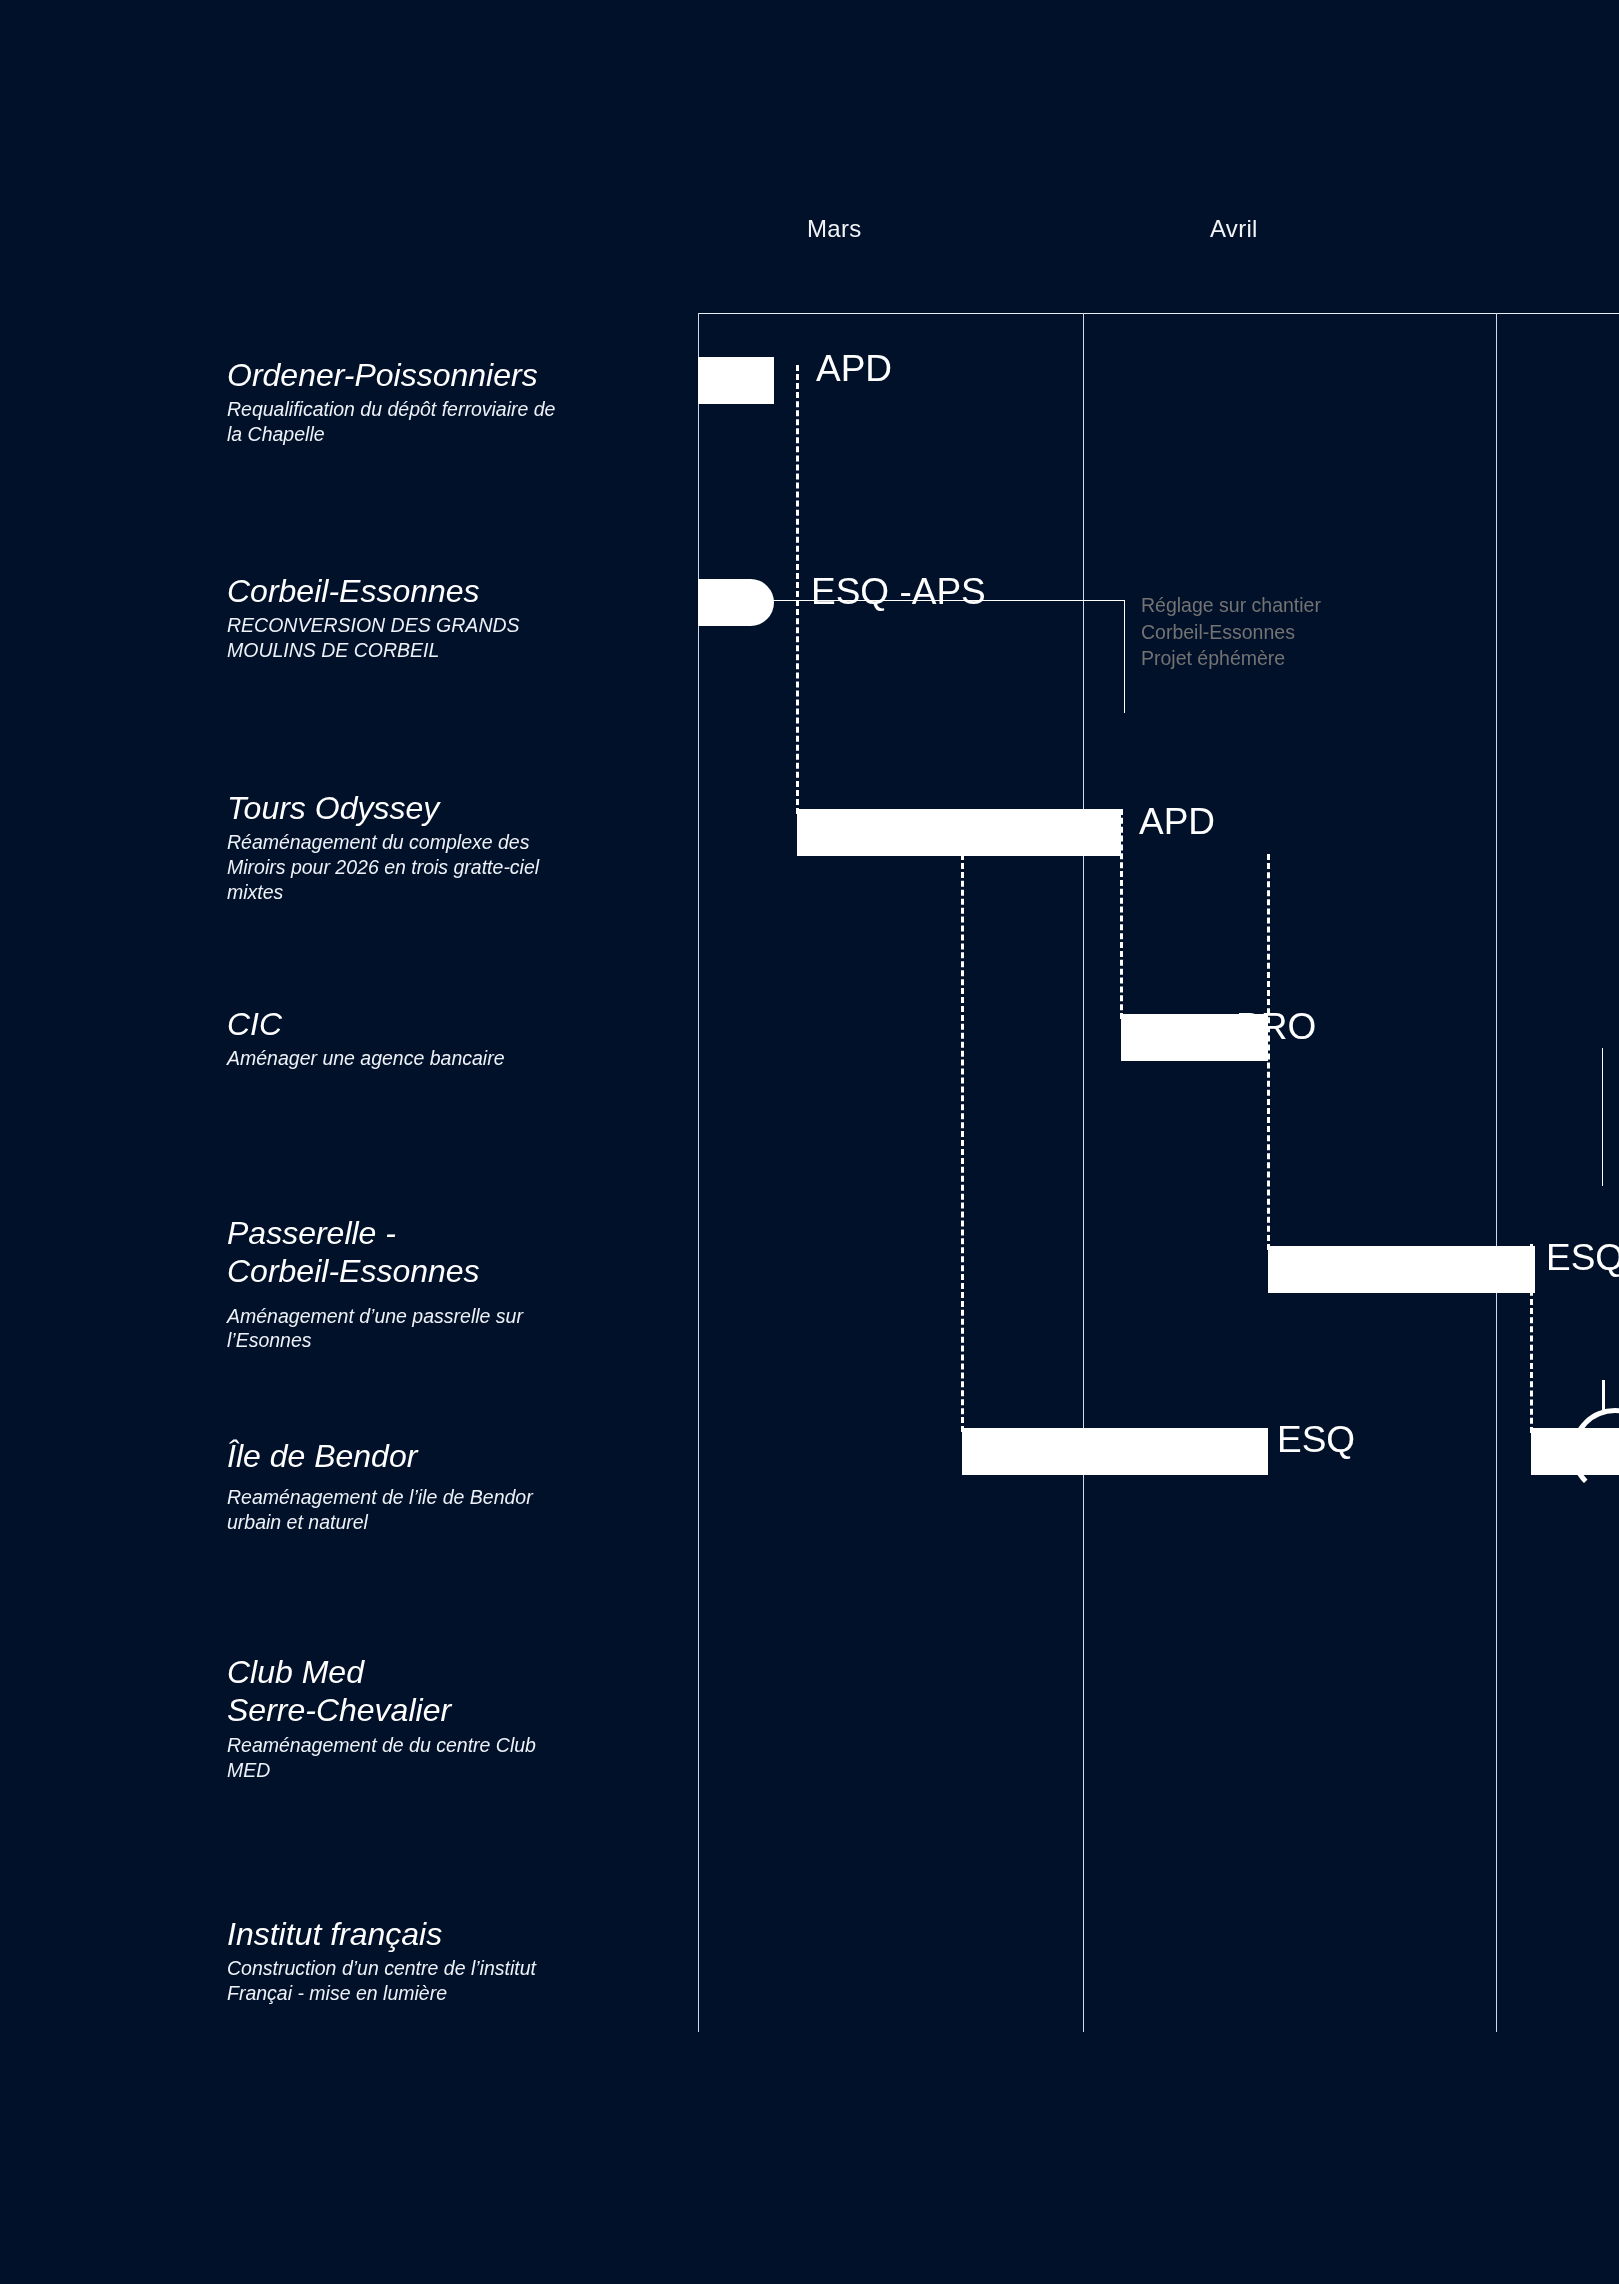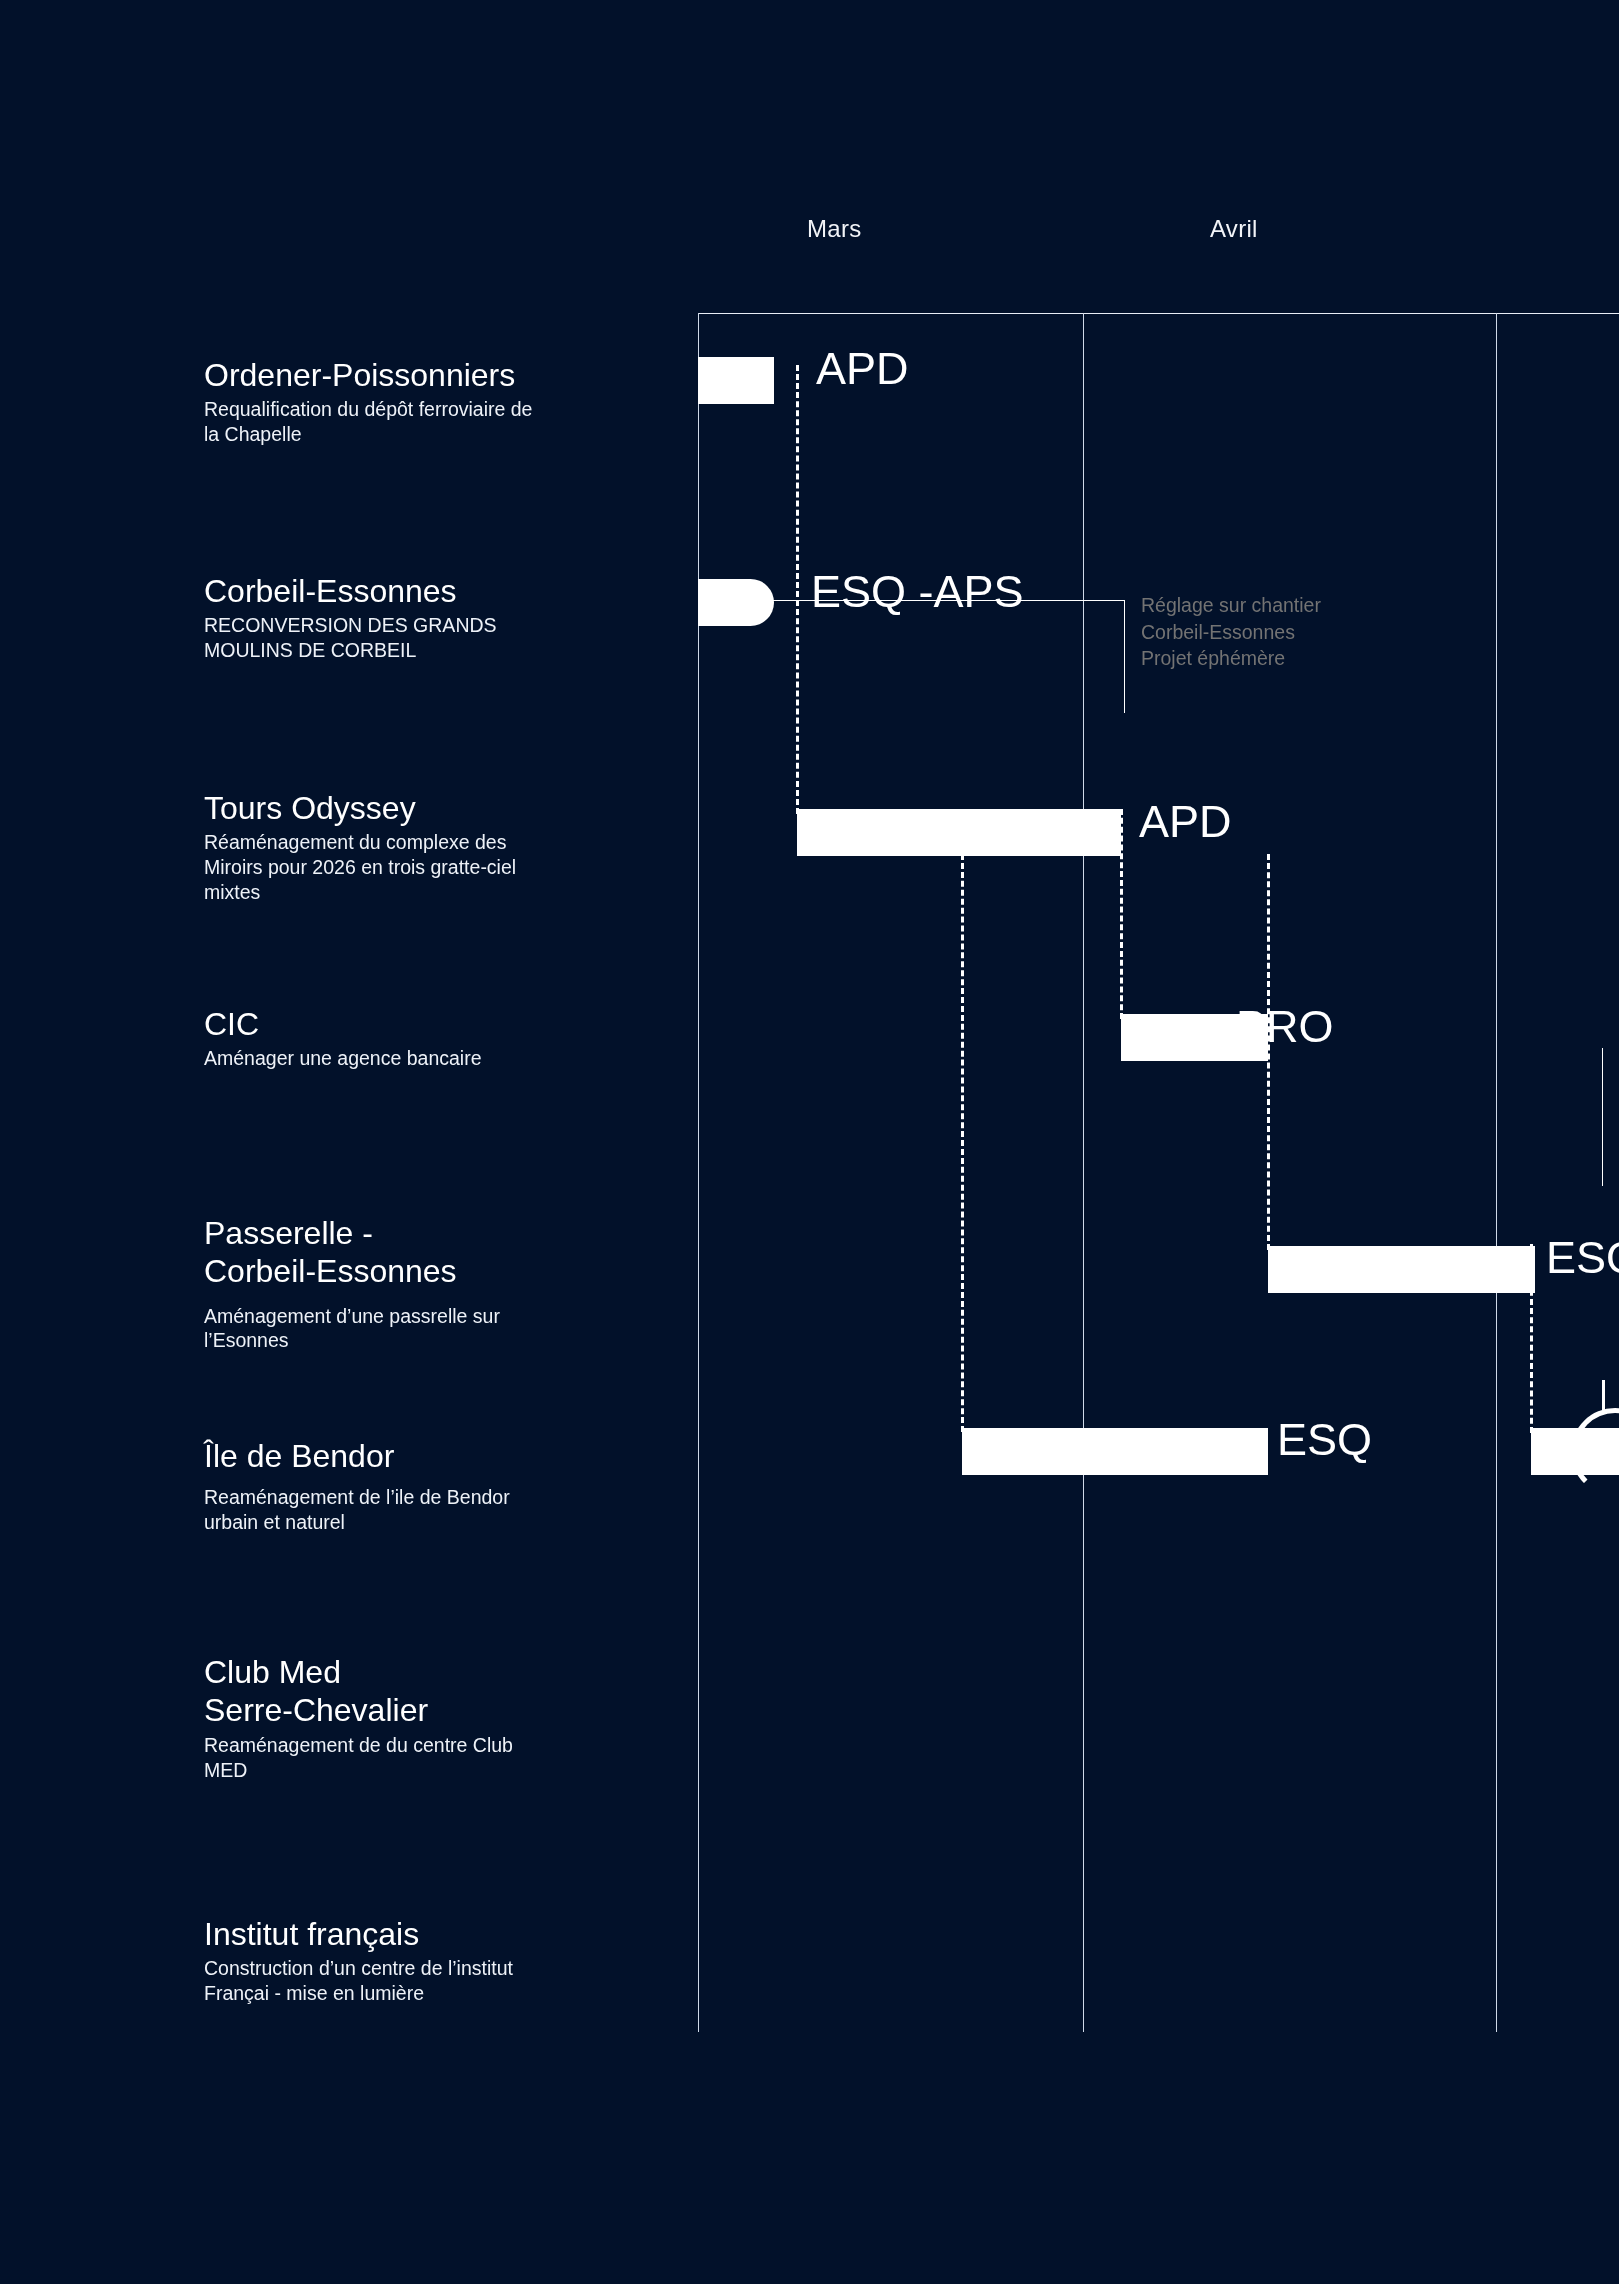--- a/index.html
+++ b/index.html
@@ -31,22 +31,23 @@
   }
   .vline{
     position:absolute;
     top:313px;width:1.3px;height:1719px;
     background:#cfd9e8;
   }
 
   
   .proj{
     position:absolute;
-    left:204px;
+    left:227px;
     width:469px;
+    font-style:italic;
   }
   .proj-title{
     font-size:32px;
     font-weight:400;
     line-height:1.18;
     color:#ffffff;
     white-space:pre-line;
     margin:0 0 2.6px 0;
   }
   .proj-sub{
@@ -63,21 +64,21 @@
     position:absolute;
     height:47px;
     background:#ffffff;
   }
   .bar.round-right{
     border-top-right-radius:25px;
     border-bottom-right-radius:25px;
   }
   .bar-label{
     position:absolute;
-    font-size:45px;
+    font-size:37px;
     font-weight:400;
     color:#ffffff;
     white-space:nowrap;
     line-height:47px;
   }
 
   
   .dashed{
     position:absolute;
     width:0;

